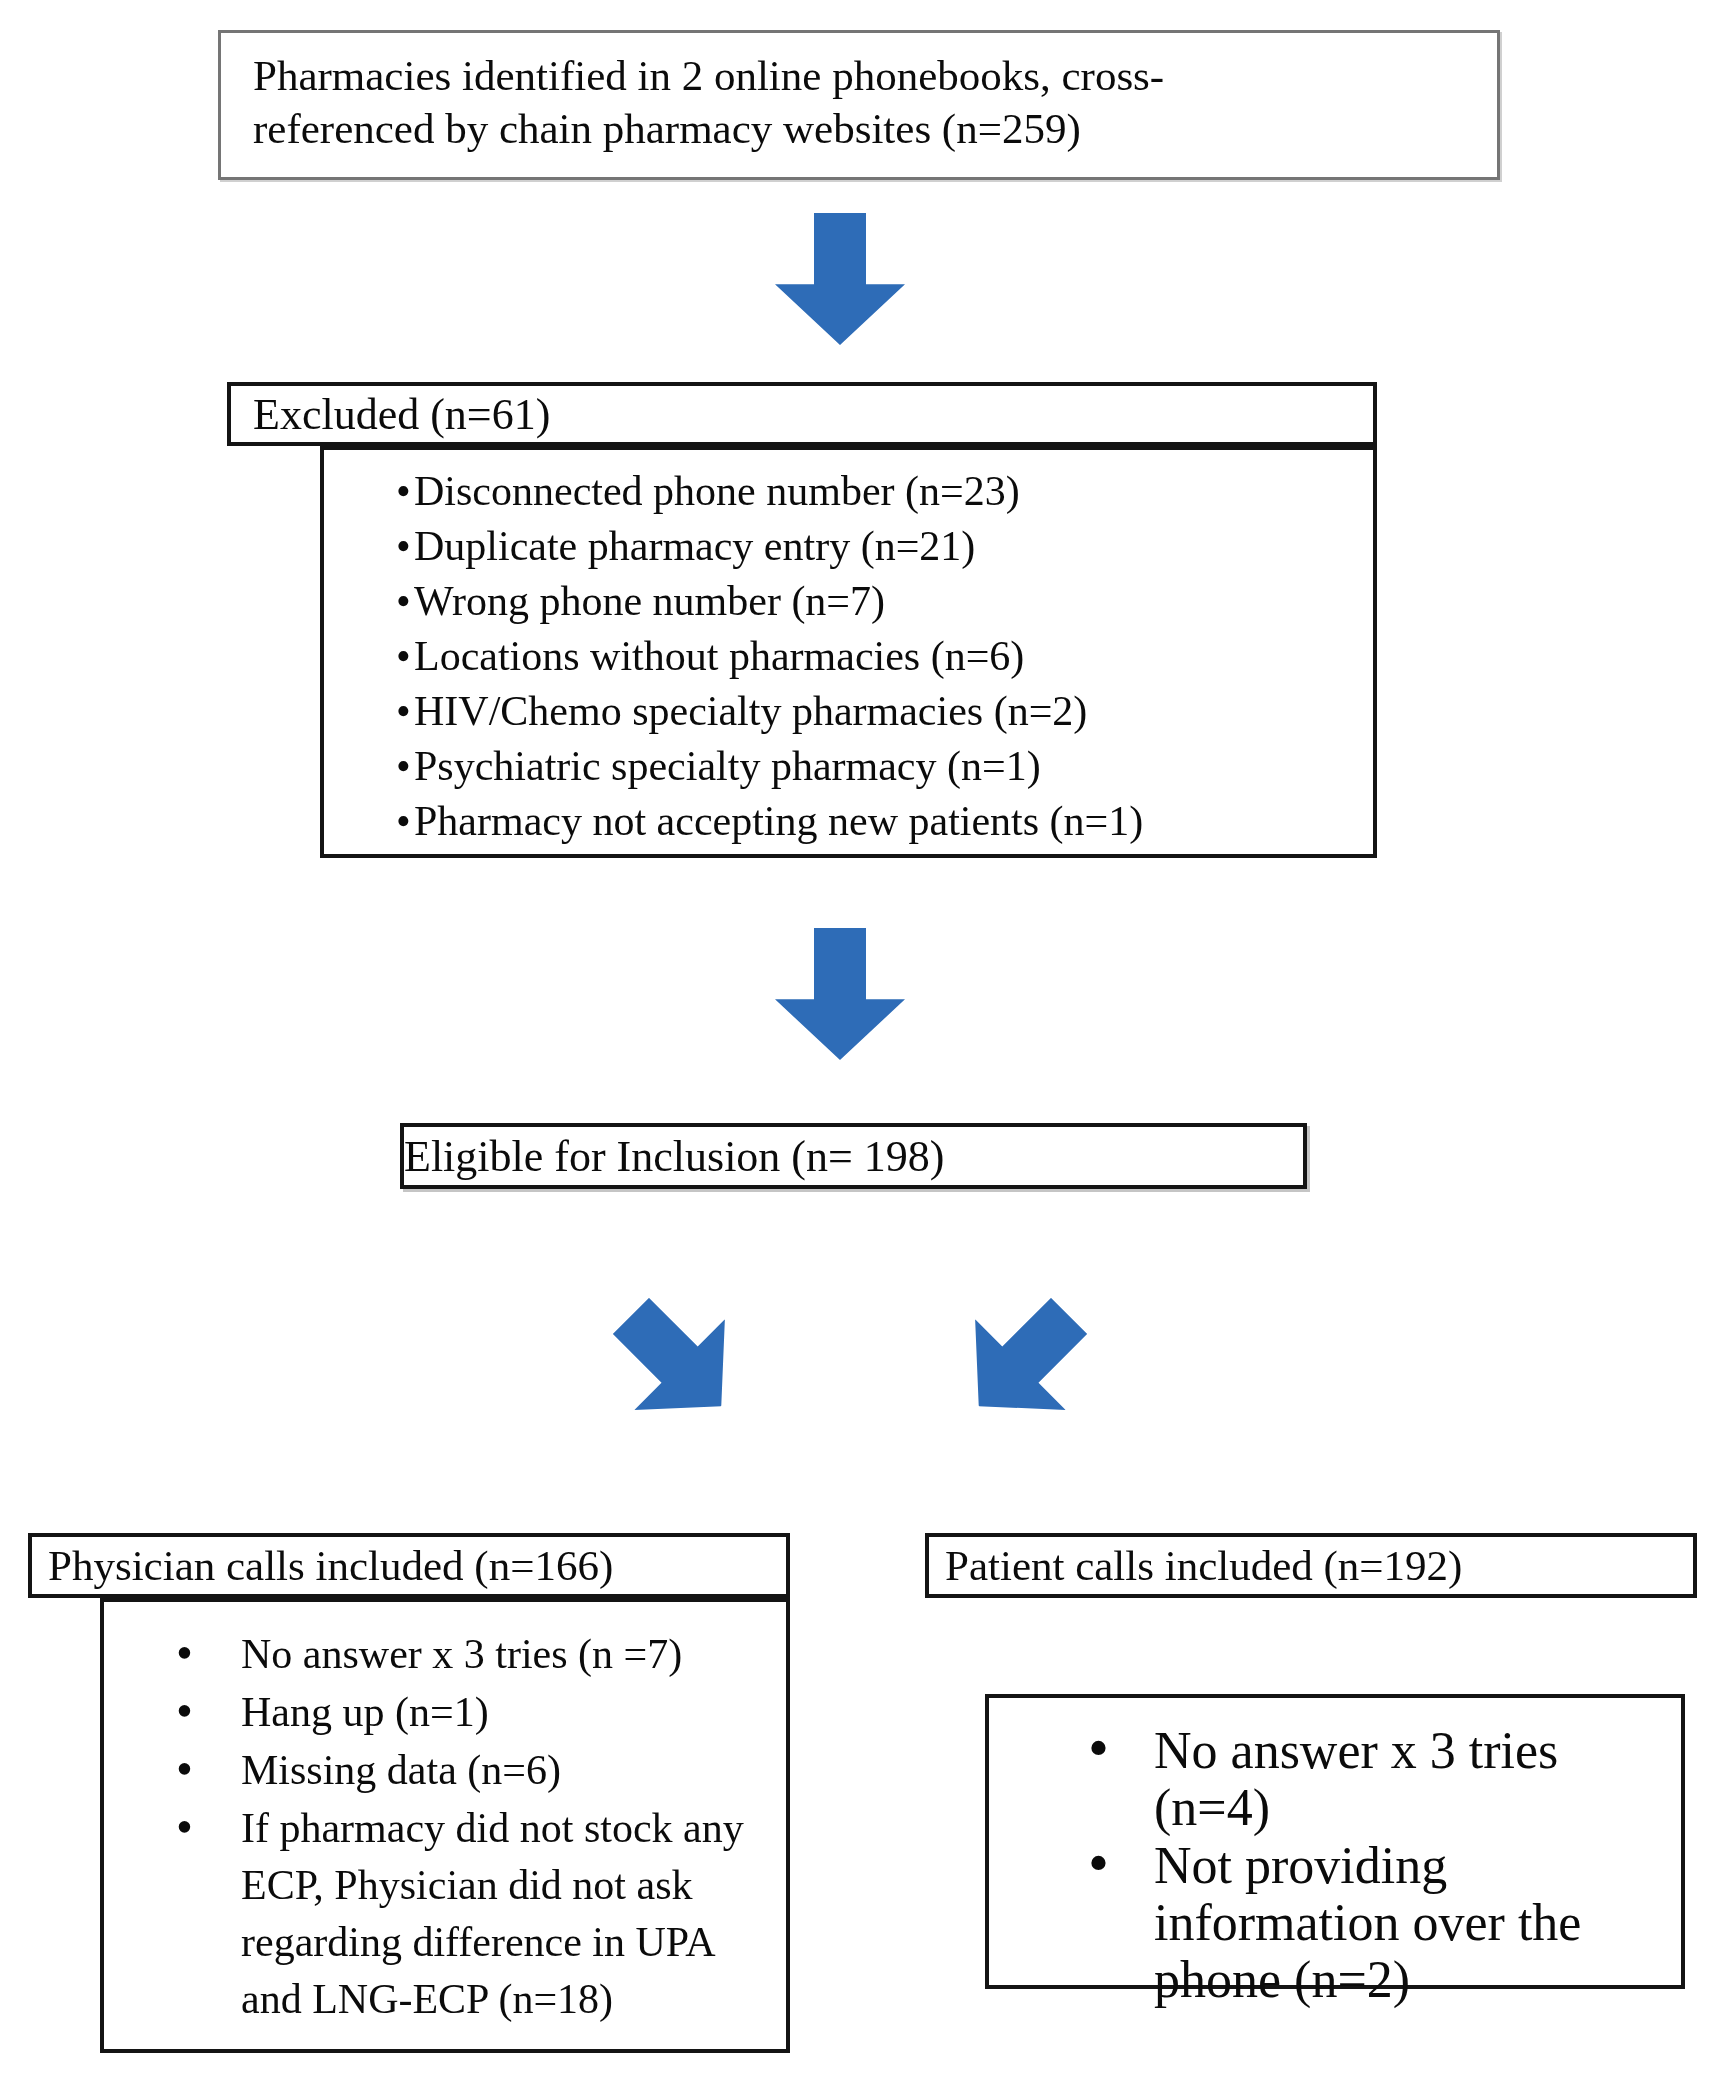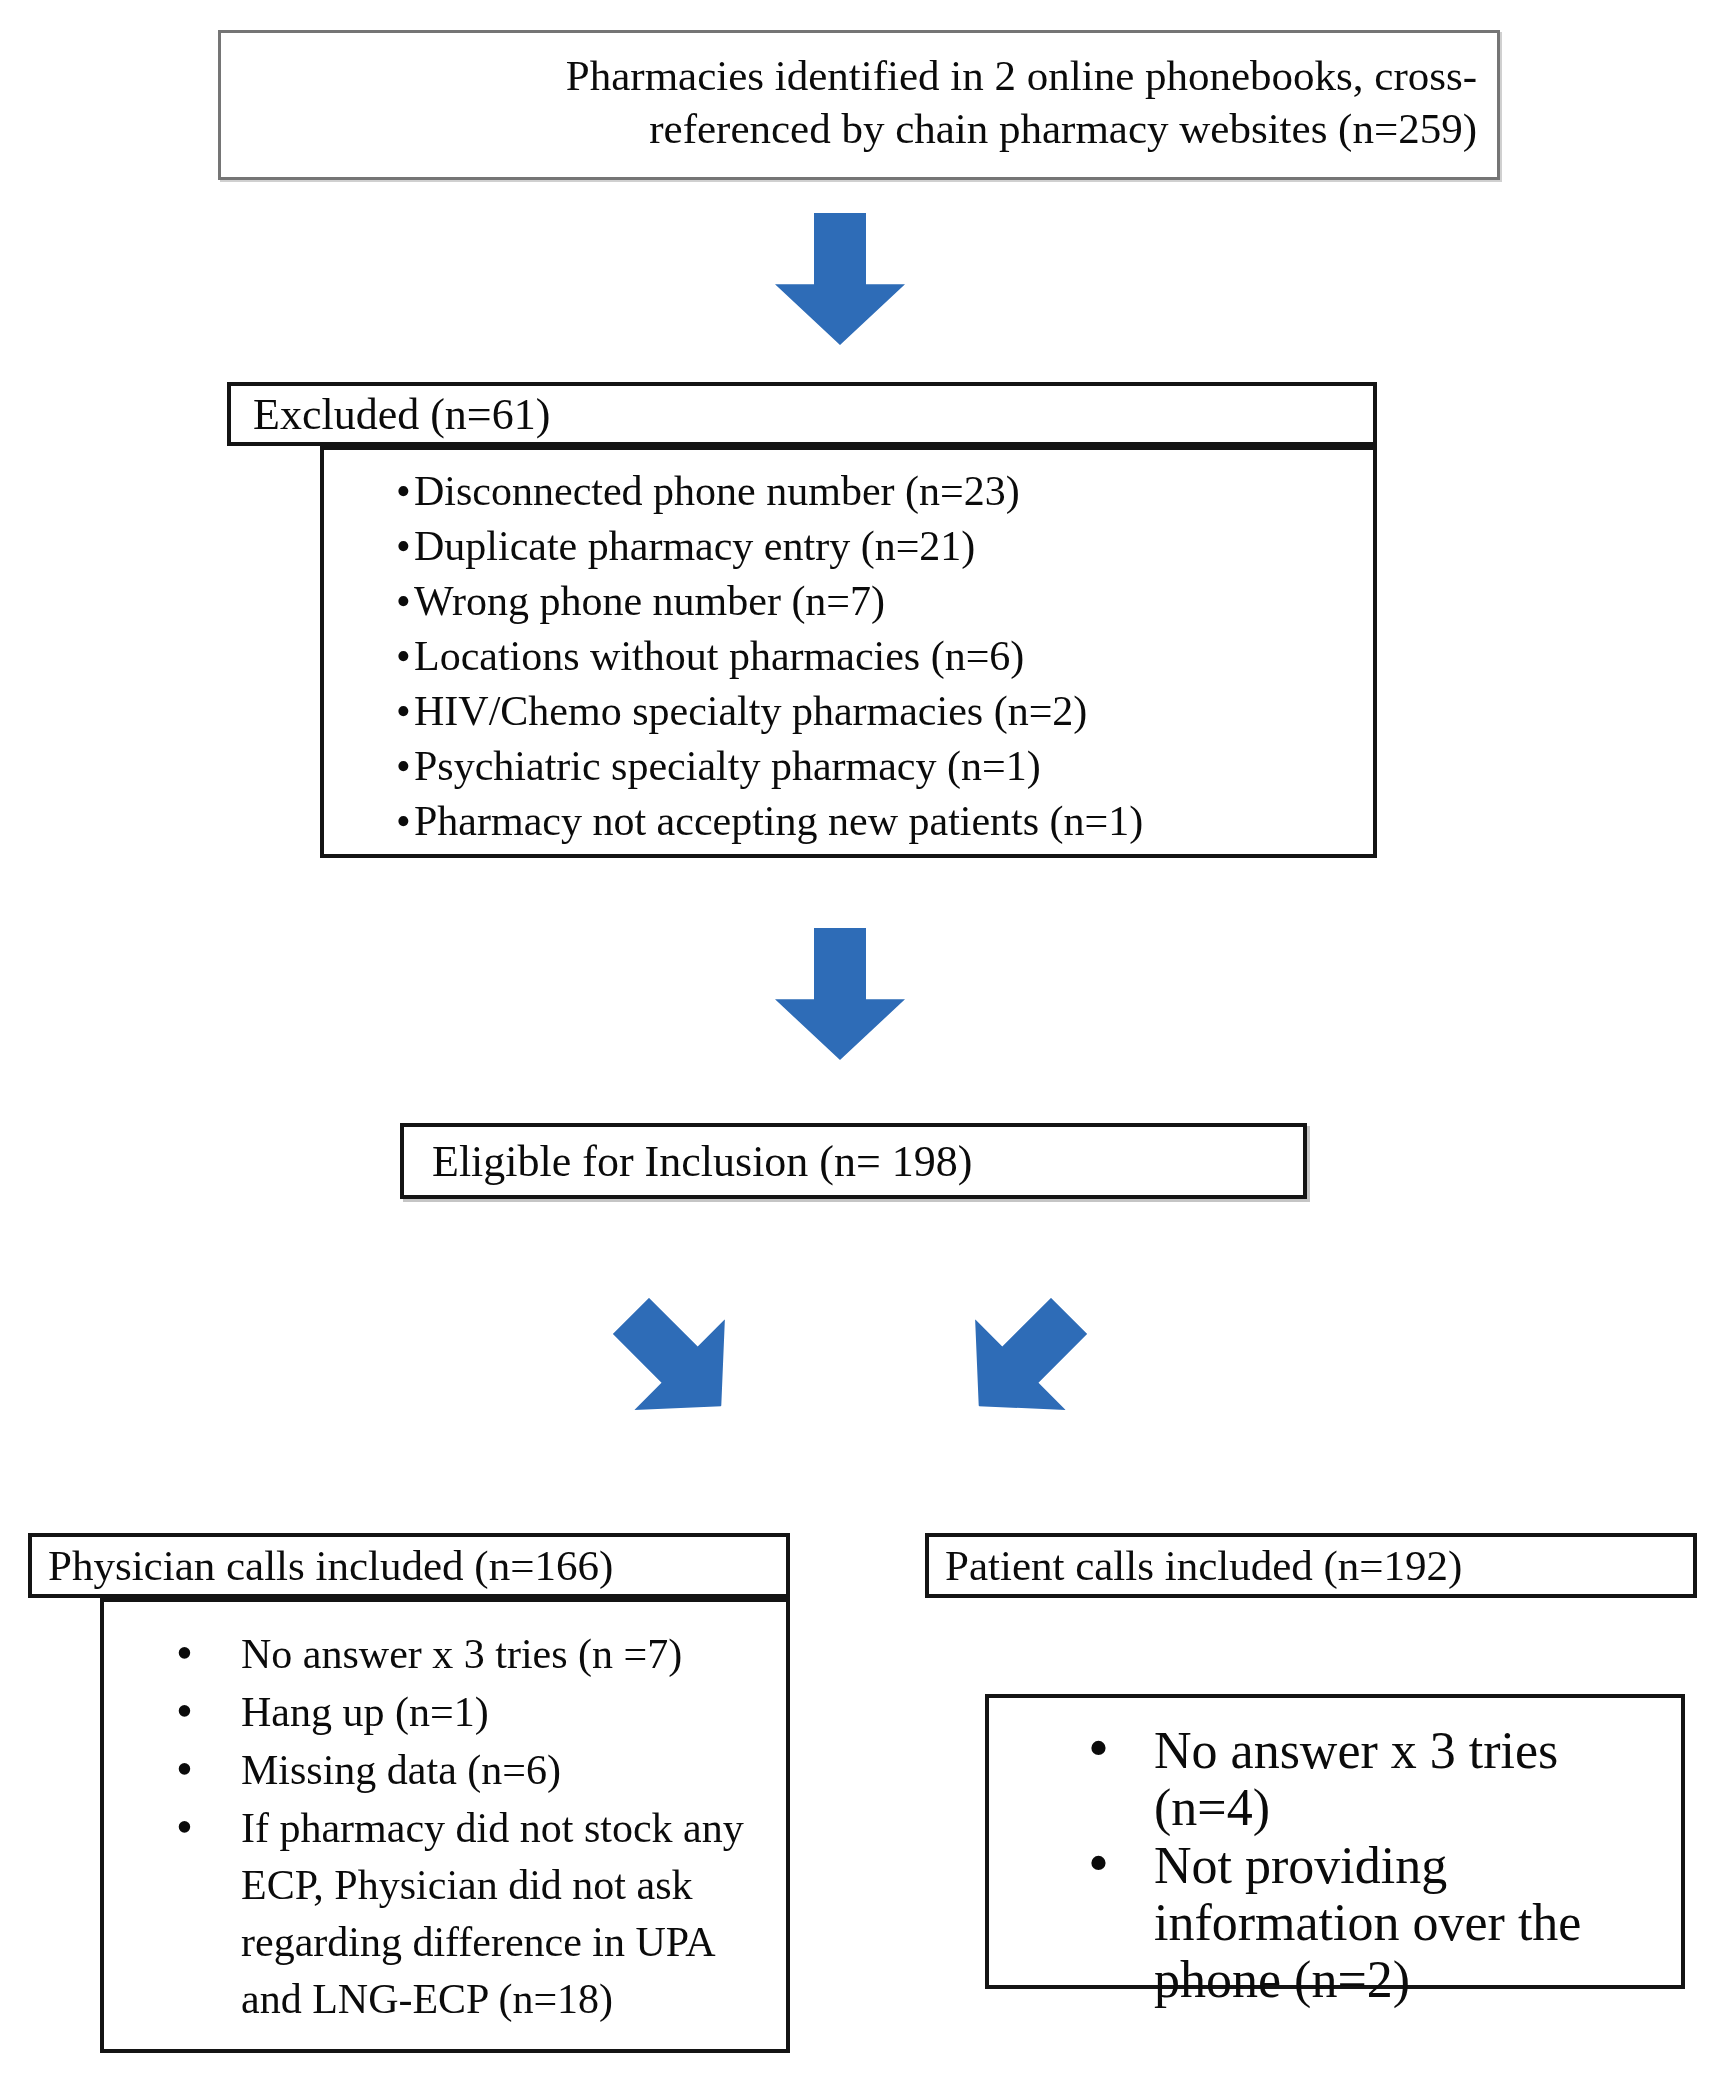--- a/index.html
+++ b/index.html
@@ -13,21 +13,20 @@
     overflow:hidden;
   }
   .box{position:absolute;box-sizing:border-box;background:#ffffff;}
 
   .top-box{
     left:218px;top:30px;width:1282px;height:150px;
     border:3px solid #757575;
     padding:16px 20px 0 32px;
     font-size:43px;line-height:53px;
     box-shadow:2px 2px 0 rgba(150,150,150,.45);
-    text-align:right;
   }
 
   .hdr{
     display:flex;align-items:center;
     border:4px solid #141414;
     font-size:44px;
   }
   .excluded-header{left:227px;top:382px;width:1150px;height:64px;padding-left:22px;}
   .excluded-body{
     left:320px;top:446px;width:1057px;height:412px;
@@ -37,22 +36,21 @@
   }
   .excluded-body ul{list-style:none;margin:0;padding:0;}
   .excluded-body li{
     position:relative;line-height:55px;padding-left:90px;margin:0;
   }
   .excluded-body li::before{
     content:"\2022";position:absolute;left:72px;top:0;
   }
 
   .eligible-box{
-    left:400px;top:1123px;width:907px;height:76px;
-    padding-left:28px;
+    left:400px;top:1123px;width:907px;height:66px;
     box-shadow:3px 3px 0 rgba(140,140,140,.5);
   }
 
   .physician-header{left:28px;top:1533px;width:762px;height:65px;padding-left:16px;font-size:43px;}
   .physician-body{
     left:100px;top:1598px;width:690px;height:455px;
     border:4px solid #141414;
     padding:24px 24px 0 0;
     font-size:42px;
   }

